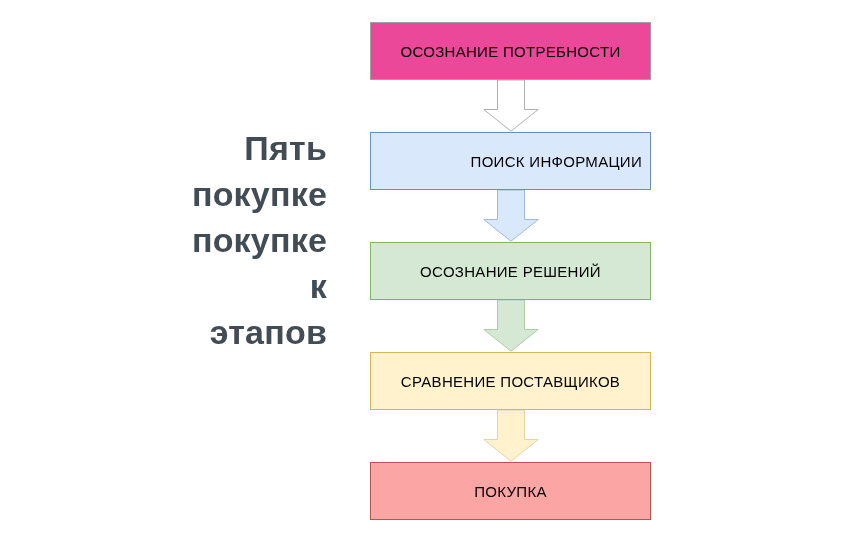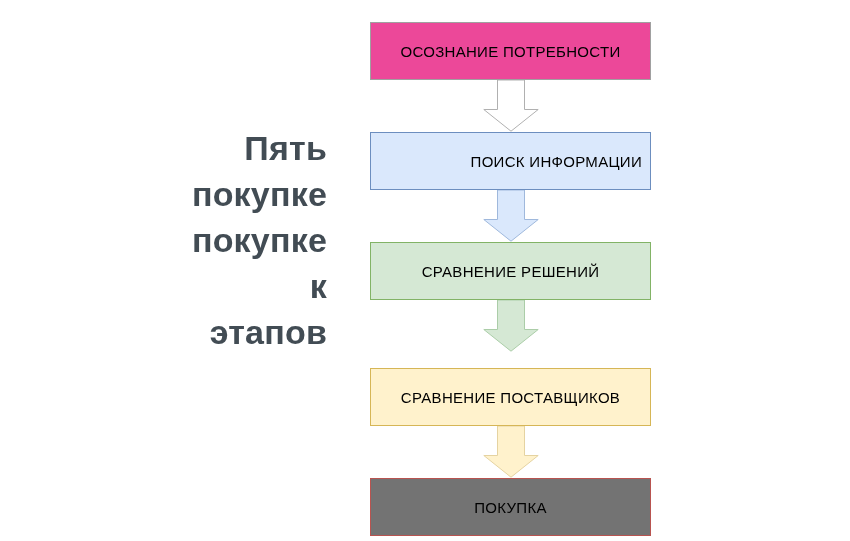--- a/index.html
+++ b/index.html
@@ -91,35 +91,35 @@
     <div class="stage-box" style="background-color: rgb(218, 232, 252); border-color: rgb(108, 142, 191); justify-content: flex-end;">
       <span class="stage-label">ПОИСК ИНФОРМАЦИИ</span>
     </div>
     <div class="arrow-wrap">
       <svg width="56" height="52" viewBox="0 0 56 52" aria-hidden="true">
         <polygon points="14.5,0 14.5,29.5 0.8,29.5 28,51.2 55.2,29.5 41.5,29.5 41.5,0" fill="#dae8fc" stroke="#9fb8dc" stroke-width="1"></polygon>
       </svg>
     </div>
 
     <div class="stage-box" style="background-color: rgb(213, 232, 212); border-color: rgb(130, 179, 102);">
-      <span class="stage-label">СРАВНЕНИЕ РЕШЕНИЙ</span>
+      <span class="stage-label">ОСОЗНАНИЕ РЕШЕНИЙ</span>
     </div>
     <div class="arrow-wrap">
       <svg width="56" height="52" viewBox="0 0 56 52" aria-hidden="true">
         <polygon points="14.5,0 14.5,29.5 0.8,29.5 28,51.2 55.2,29.5 41.5,29.5 41.5,0" fill="#d5e8d4" stroke="#abcda8" stroke-width="1"></polygon>
       </svg>
     </div>
 
-    <div class="stage-box" style="background-color: rgb(255, 242, 204); border-color: rgb(214, 182, 86); margin-top: 16px;">
+    <div class="stage-box" style="background-color: rgb(255, 242, 204); border-color: rgb(214, 182, 86);">
       <span class="stage-label">СРАВНЕНИЕ ПОСТАВЩИКОВ</span>
     </div>
     <div class="arrow-wrap">
       <svg width="56" height="52" viewBox="0 0 56 52" aria-hidden="true">
         <polygon points="14.5,0 14.5,29.5 0.8,29.5 28,51.2 55.2,29.5 41.5,29.5 41.5,0" fill="#fff2cc" stroke="#e5d3a1" stroke-width="1"></polygon>
       </svg>
     </div>
 
-    <div class="stage-box" style="background-color: #737373; border-color: rgb(184, 84, 80);">
+    <div class="stage-box" style="background-color: #fca5a5; border-color: rgb(184, 84, 80);">
       <span class="stage-label">ПОКУПКА</span>
     </div>
 
   </div>
 </div>
 
 </body></html>

